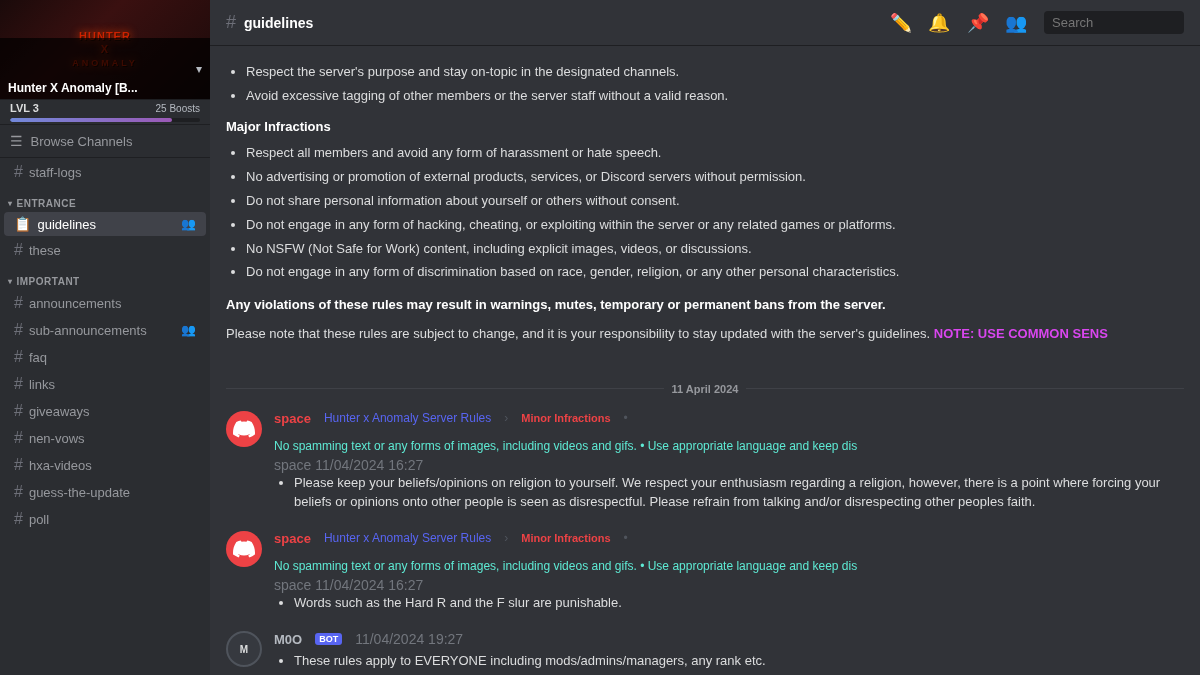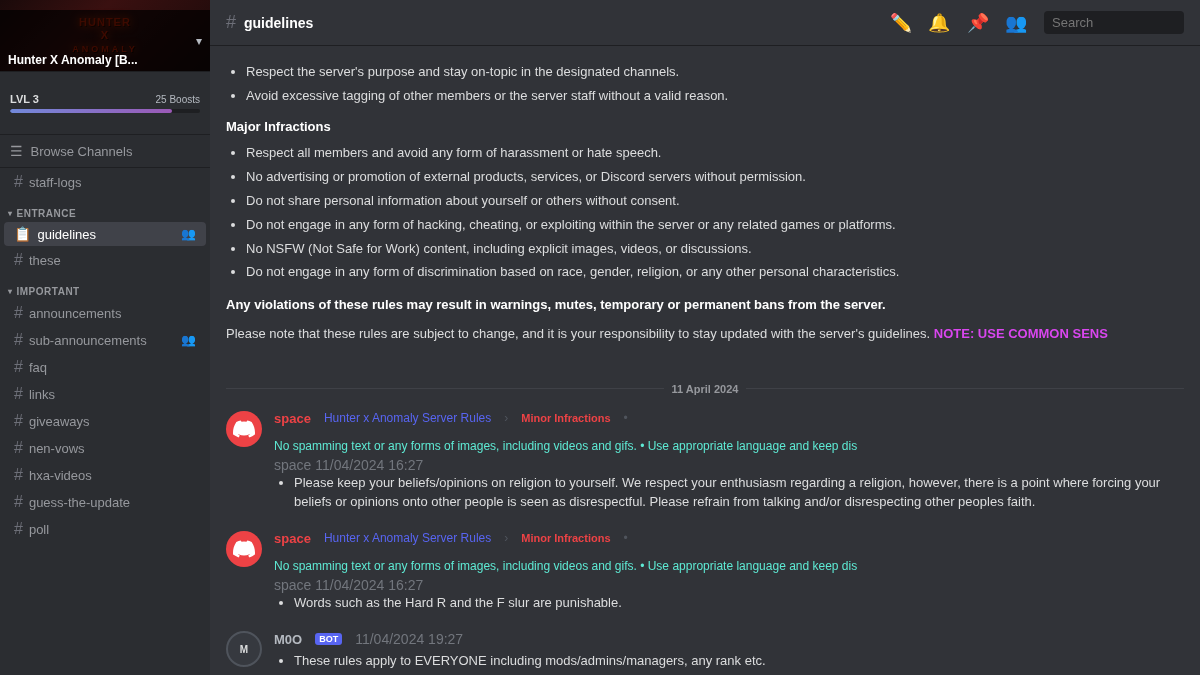--- a/index.html
+++ b/index.html
@@ -18,21 +18,21 @@
       width: 210px;
       min-width: 210px;
       background: #2b2d31;
       display: flex;
       flex-direction: column;
       height: 675px;
       overflow: hidden;
     }
 
     .server-header {
-      height: 72px;
+      height: 100px;
       background: #1e1f22;
       display: flex;
       align-items: center;
       padding: 8px;
       gap: 8px;
       border-bottom: 1px solid #1e1f22;
       position: relative;
     }
 
     .server-banner {
@@ -77,21 +77,21 @@
       color: #fff;
       margin-top: 39px;
     }
 
     .server-chevron {
       color: #b5bac1;
       font-size: 12px;
     }
 
     .boost-bar-section {
-      padding: 21px 10px;
+      padding: 2px 10px;
       background: #2b2d31;
       border-bottom: 1px solid #1e1f22;
     }
 
     .boost-level-row {
       display: flex;
       justify-content: space-between;
       align-items: center;
       font-size: 11px;
       color: #b5bac1;

